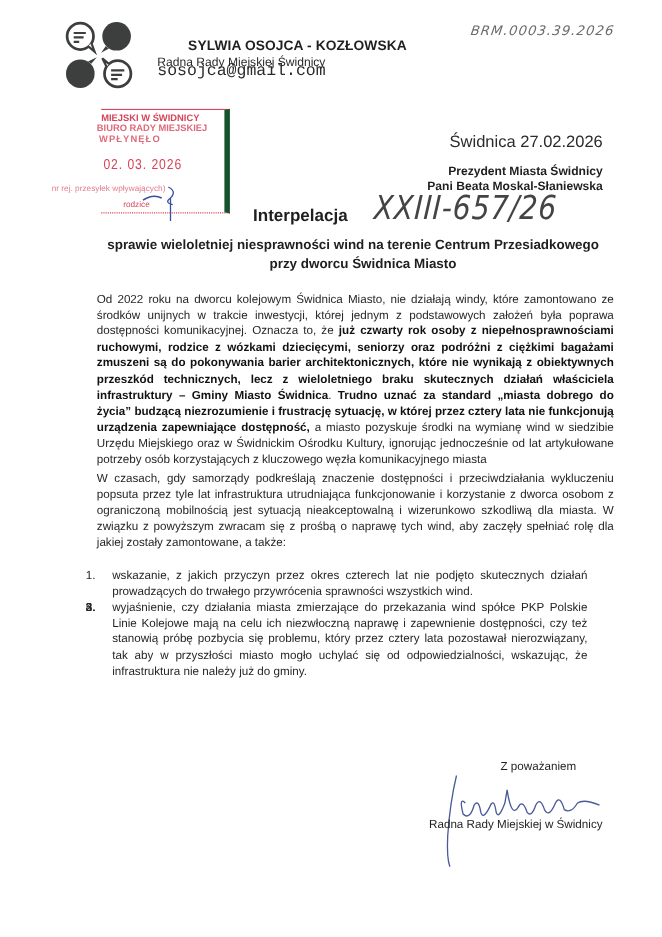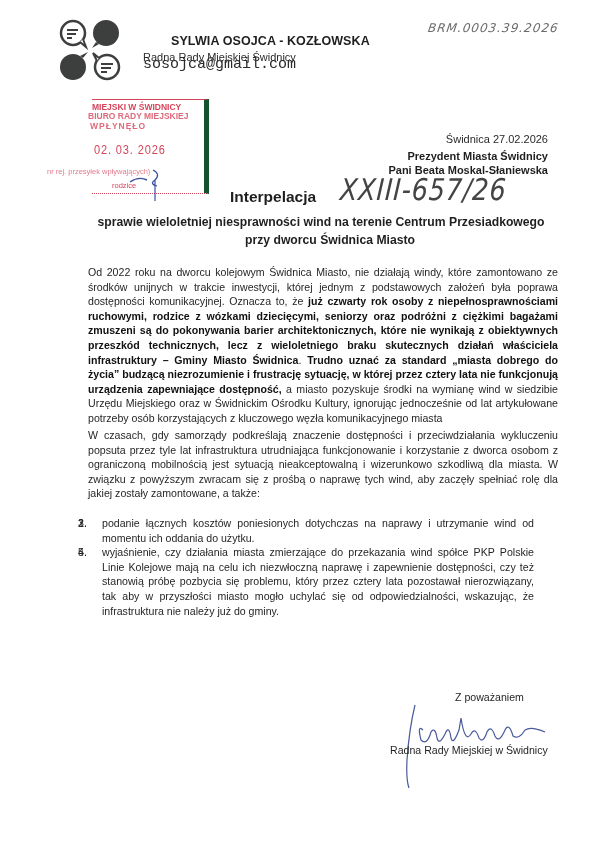--- a/index.html
+++ b/index.html
@@ -13,21 +13,21 @@
     .handwritten { font-family: "DejaVu Sans", sans-serif; font-style: italic; color: #6b6b6b; }
     .regno { left: 428px; top: 21px; font-size: 12px; letter-spacing: 1px; transform: skewX(-8deg); }
     .stamp { left: 92px; top: 99px; width: 112px; height: 93px; border-right: 5px solid #14532d; border-bottom: 1px dotted #d6445a; border-top: 1px solid #d6445a; color: #d6445a; }
     .stamp .l1 { position: absolute; left: 0; top: 2px; font-size: 8.5px; font-weight: bold; white-space: nowrap; }
     .stamp .l2 { position: absolute; left: -4px; top: 11px; font-size: 8.5px; font-weight: bold; white-space: nowrap; opacity: .8; }
     .stamp .l3 { position: absolute; left: -2px; top: 21px; font-size: 8.5px; font-weight: bold; letter-spacing: 1px; white-space: nowrap; opacity: .8; }
     .stamp .date { position: absolute; left: 2px; top: 42px; font-size: 13px; font-family: "Liberation Sans Narrow", "Liberation Sans", sans-serif; letter-spacing: 1px; transform: scaleX(.85); transform-origin: left; white-space: nowrap; }
     .stamp .l5 { position: absolute; left: -45px; top: 67px; font-size: 7.5px; white-space: nowrap; opacity: .7; }
     .stamp .l6 { position: absolute; left: 20px; top: 81px; font-size: 7.5px; white-space: nowrap; }
     .stamp-sign { left: 125px; top: 168px; width: 40px; height: 35px; }
-    .date-line { right: 54px; top: 133px; font-size: 11px; color: #2a2a2a; }
+    .date-line { right: 54px; top: 121px; font-size: 15px; color: #2a2a2a; }
     .addr1 { right: 54px; top: 150px; font-size: 11px; font-weight: bold; }
     .addr2 { right: 54px; top: 164px; font-size: 11px; font-weight: bold; }
     .title-row { left: 230px; top: 188px; font-size: 15.5px; font-weight: bold; }
     .title-no { left: 310px; top: 172px; font-size: 30px; color: #444; font-family: "DejaVu Sans", sans-serif; letter-spacing: 1px; transform: scaleX(.85) skewX(-4deg); transform-origin: left; white-space: nowrap; }
     .subtitle { left: 0; width: 602px; text-align: center; font-size: 12.2px; font-weight: bold; }
     .sub1 { top: 215px; left: 20px; }
     .sub2 { top: 233px; margin-left: 29px; }
     .para { left: 64px; width: 470px; font-size: 10.6px; line-height: 14.6px; text-align: justify; color: #262626; margin-left: 24px; }
     .p1 { top: 265px; }
     .p2 { top: 428px; }
@@ -90,23 +90,23 @@
 <div class="abs subtitle sub1">sprawie wieloletniej niesprawności wind na terenie Centrum Przesiadkowego</div>
 <div class="abs subtitle sub2">przy dworcu Świdnica Miasto</div>
 
 <div class="abs para p1">
   <span>Od 2022 roku na dworcu kolejowym Świdnica Miasto, nie działają windy, które zamontowano ze środków unijnych w trakcie inwestycji, której jednym z podstawowych założeń była poprawa dostępności komunikacyjnej. Oznacza to, że </span><b>już czwarty rok osoby z niepełnosprawnościami ruchowymi, rodzice z wózkami dziecięcymi, seniorzy oraz podróżni z ciężkimi bagażami zmuszeni są do pokonywania barier architektonicznych, które nie wynikają z obiektywnych przeszkód technicznych, lecz z wieloletniego braku skutecznych działań właściciela infrastruktury – Gminy Miasto Świdnica</b><span>. </span><b>Trudno uznać za standard „miasta dobrego do życia” budzącą niezrozumienie i frustrację sytuację, w której przez cztery lata nie funkcjonują urządzenia zapewniające dostępność,</b><span> a miasto pozyskuje środki na wymianę wind w siedzibie Urzędu Miejskiego oraz w Świdnickim Ośrodku Kultury, ignorując jednocześnie od lat artykułowane potrzeby osób korzystających z kluczowego węzła komunikacyjnego miasta</span>
 </div>
 
 <div class="abs para p2">W czasach, gdy samorządy podkreślają znaczenie dostępności i przeciwdziałania wykluczeniu popsuta przez tyle lat infrastruktura utrudniająca funkcjonowanie i korzystanie z dworca osobom z ograniczoną mobilnością jest sytuacją nieakceptowalną i wizerunkowo szkodliwą dla miasta. W związku z powyższym zwracam się z prośbą o naprawę tych wind, aby zaczęły spełniać rolę dla jakiej zostały zamontowane, a także:</div>
 
 <ol class="abs list">
-  <li><span class="num">1.</span></li>
+  <li><span class="num">1.</span><span>wskazanie, z jakich przyczyn przez okres czterech lat nie podjęto skutecznych działań prowadzących do trwałego przywrócenia sprawności wszystkich wind.</span></li>
   <li><span class="num">2.</span></li>
-  <li><span class="num">3.</span><span>podanie łącznych kosztów poniesionych dotychczas na naprawy i utrzymanie wind od momentu ich oddania do użytku.</span></li>
+  <li><span class="num">3.</span></li>
   <li><span class="num">4.</span></li>
   <li><span class="num">5.</span><span>wyjaśnienie, czy działania miasta zmierzające do przekazania wind spółce PKP Polskie Linie Kolejowe mają na celu ich niezwłoczną naprawę i zapewnienie dostępności, czy też stanowią próbę pozbycia się problemu, który przez cztery lata pozostawał nierozwiązany, tak aby w przyszłości miasto mogło uchylać się od odpowiedzialności, wskazując, że infrastruktura nie należy już do gminy.</span></li>
 </ol>
 
 <div class="abs closing">Z poważaniem</div>
 <div class="abs signature">
   <svg width="160" height="90" viewBox="0 0 160 90">
     <path d="M20 5 Q14 30 12 60 Q11 80 14 88" stroke="#4a5a9a" stroke-width="1.2" fill="none"></path>
     <path d="M28 30 Q22 24 26 40 Q32 46 36 32 Q40 26 42 38 Q44 46 50 34 Q54 24 56 38 Q58 46 64 30 L66 18 Q70 44 76 34 Q80 26 84 38 Q88 44 92 32 Q96 24 100 36 Q104 44 110 30 Q114 22 118 36 Q124 40 130 30 Q136 26 150 32" stroke="#4a5a9a" stroke-width="1.2" fill="none"></path>
   </svg>

